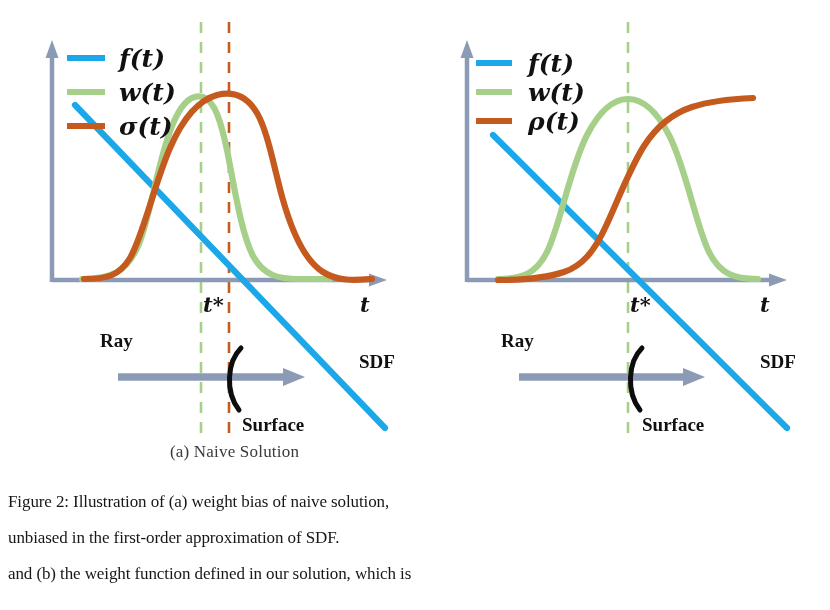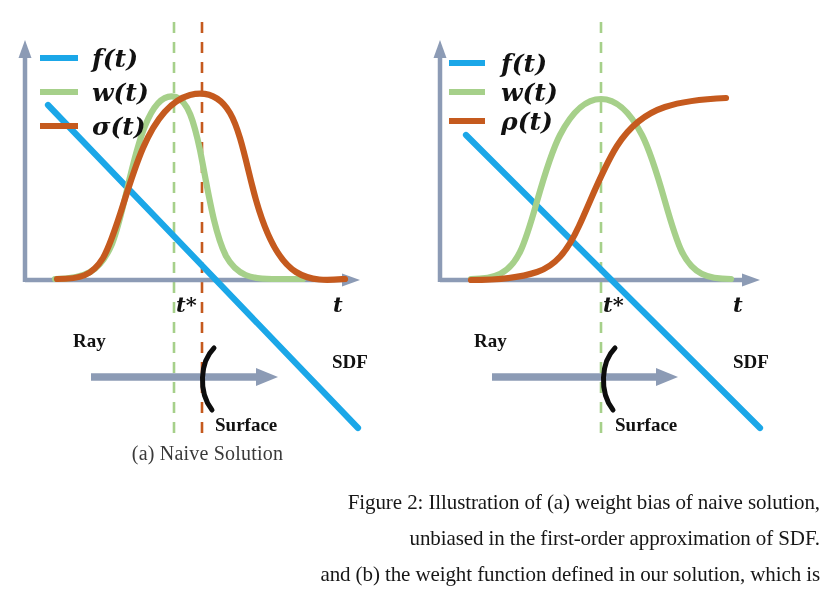--- a/index.html
+++ b/index.html
@@ -25,53 +25,54 @@
     position: absolute;
     left: 0; top: 0;
     width: 830px;
     height: 478px;
   }
   .panel {
     position: absolute;
     top: 0;
     width: 415px;
     height: 478px;
+    margin-left: 27px;
   }
   #panel-a { left: 0; }
   #panel-b { left: 415px; }
 
   .panel-svg {
     position: absolute;
     left: 0; top: 0;
     width: 415px;
     height: 448px;
   }
 
   .subcaption {
     position: absolute;
     left: 0;
     top: 442px;
     width: 415px;
     text-align: center;
-    font-size: 20px;
+    font-size: 17px;
     font-family: "Liberation Serif", "DejaVu Serif", serif;
     color: #3a3a3a;
     letter-spacing: 0.2px;
   }
 
   .maincaption {
     position: absolute;
     left: 8px;
     top: 484px;
     width: 812px;
-    font-size: 21px;
+    font-size: 17px;
     line-height: 36px;
     font-family: "Liberation Serif", "DejaVu Serif", serif;
     color: #171717;
-    text-align: right;
+    text-align: left;
     letter-spacing: -0.1px;
   }
   .maincaption span { display: block; white-space: nowrap; }
 
   
   .lbl-math {
     font-family: "DejaVu Serif", "Liberation Serif", serif;
     font-weight: bold;
     font-style: italic;
     font-size: 25px;

